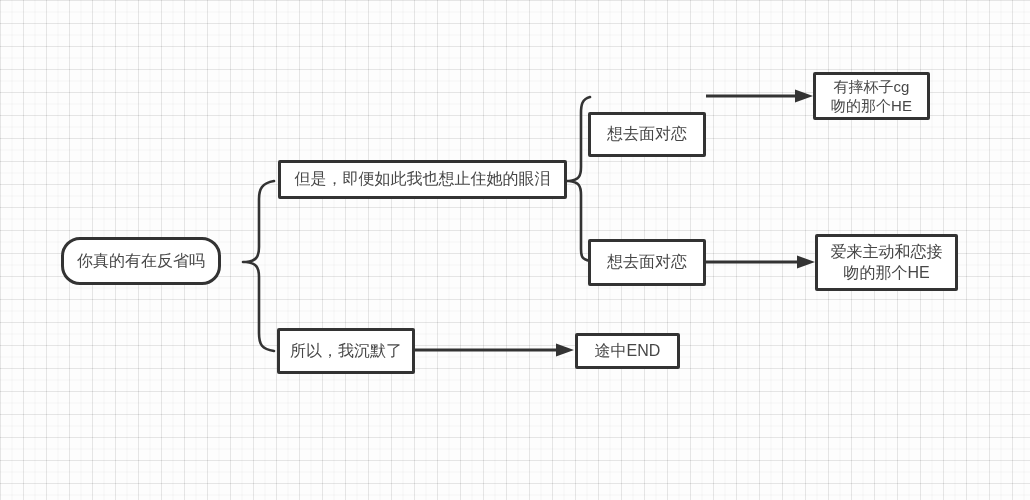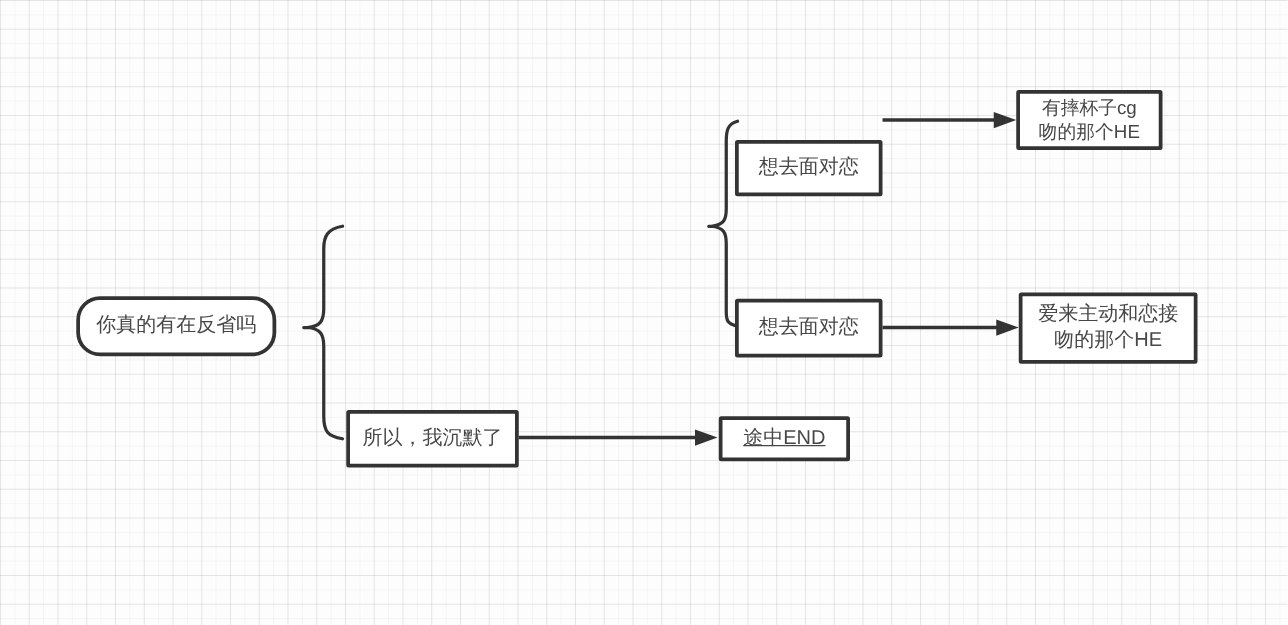--- a/index.html
+++ b/index.html
@@ -43,21 +43,21 @@
   }
 
   
   #n-root       { left: 61px;  top: 237px; width: 160px; height: 48px; border-radius: 19px; }
   #n-stop-tears { left: 278px; top: 160px; width: 289px; height: 39px; }
   #n-face-love  { left: 588px; top: 74px;  width: 118px; height: 45px; margin-top: 38px; }
   #n-he-cup     { left: 813px; top: 72px;  width: 117px; height: 48px; font-size: 15px; text-align: center; }
   #n-no-hurt    { left: 588px; top: 239px; width: 118px; height: 47px; }
   #n-he-kiss    { left: 815px; top: 234px; width: 143px; height: 57px; }
   #n-silence    { left: 277px; top: 328px; width: 138px; height: 46px; }
-  #n-mid-end    { left: 575px; top: 333px; width: 105px; height: 36px; text-decoration: underline; }
+  #n-mid-end    { left: 575px; top: 333px; width: 105px; height: 36px; }
 </style>
 </head>
 <body>
 
 <div class="canvas">
 
   <svg class="overlay" viewBox="0 0 1030 500">
 
     <g fill="none" stroke="#333333" stroke-width="2.6" stroke-linecap="round" stroke-linejoin="round">
       <path d="M243 262 L247 262
@@ -84,20 +84,23 @@
     <g stroke="#333333" stroke-width="2.8">
       <line x1="415" y1="350" x2="557" y2="350"></line>
       <polygon points="556,343.5 574,350 556,356.5" fill="#333333" stroke="none"></polygon>
     </g>
   </svg>
 
   <div class="node" id="n-root">
     <span>你真的有在反省吗</span>
   </div>
 
+  <div class="node" id="n-stop-tears">
+    <span>但是，即便如此我也想止住她的眼泪</span>
+  </div>
 
   <div class="node" id="n-face-love">
     <span>想去面对恋</span>
   </div>
 
   <div class="node" id="n-he-cup">
     <span>有摔杯子cg</span>
     <span>吻的那个HE</span>
   </div>
 

